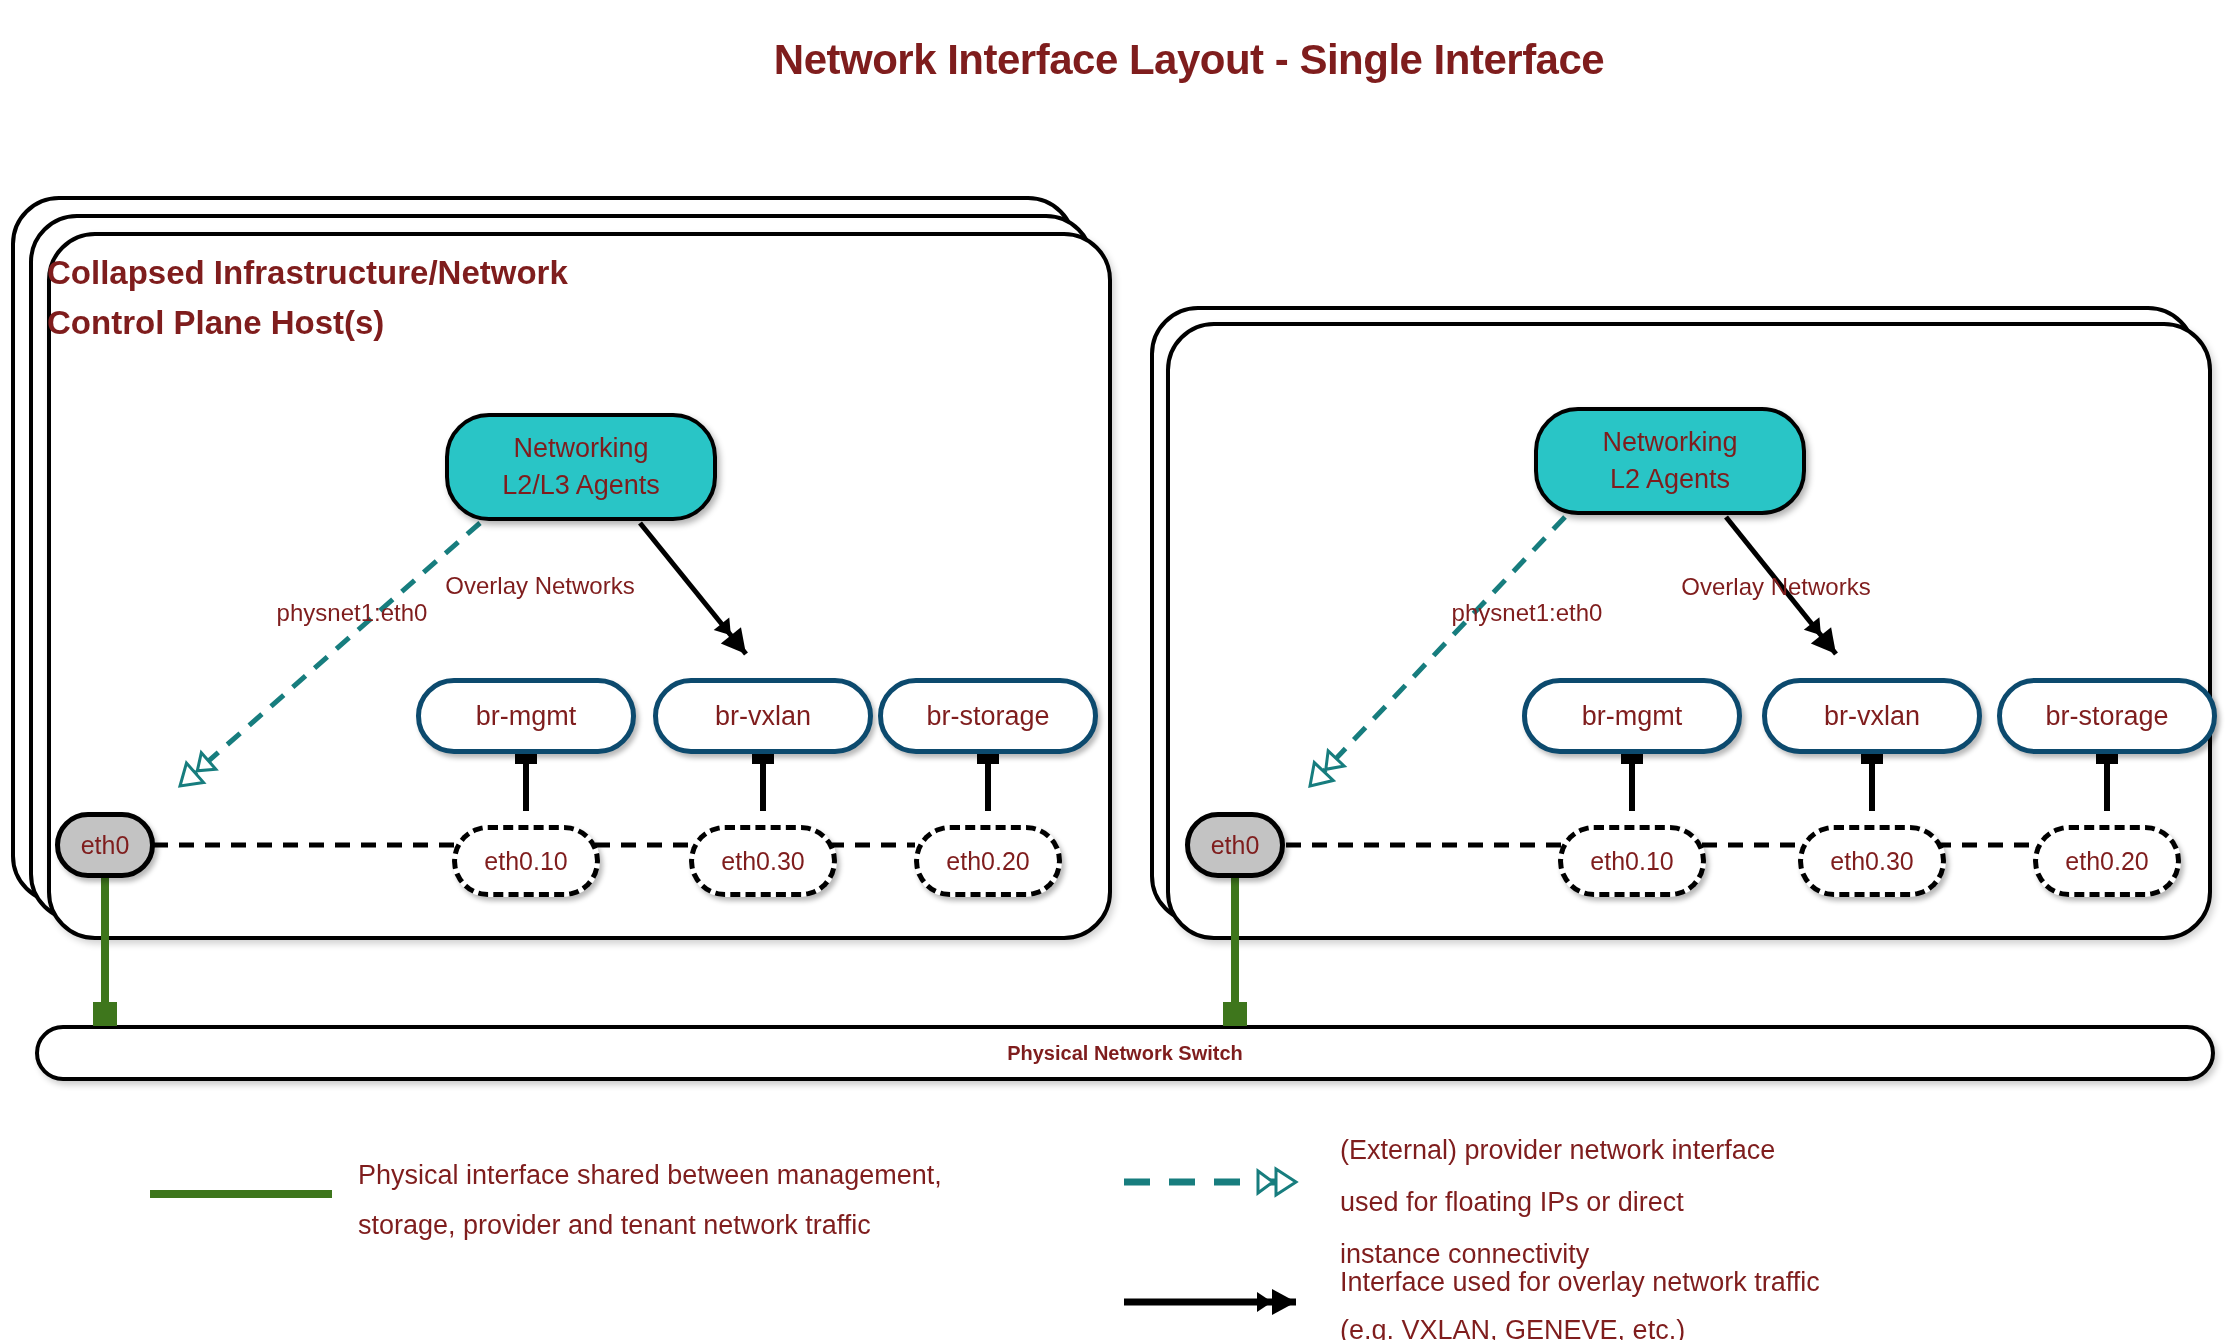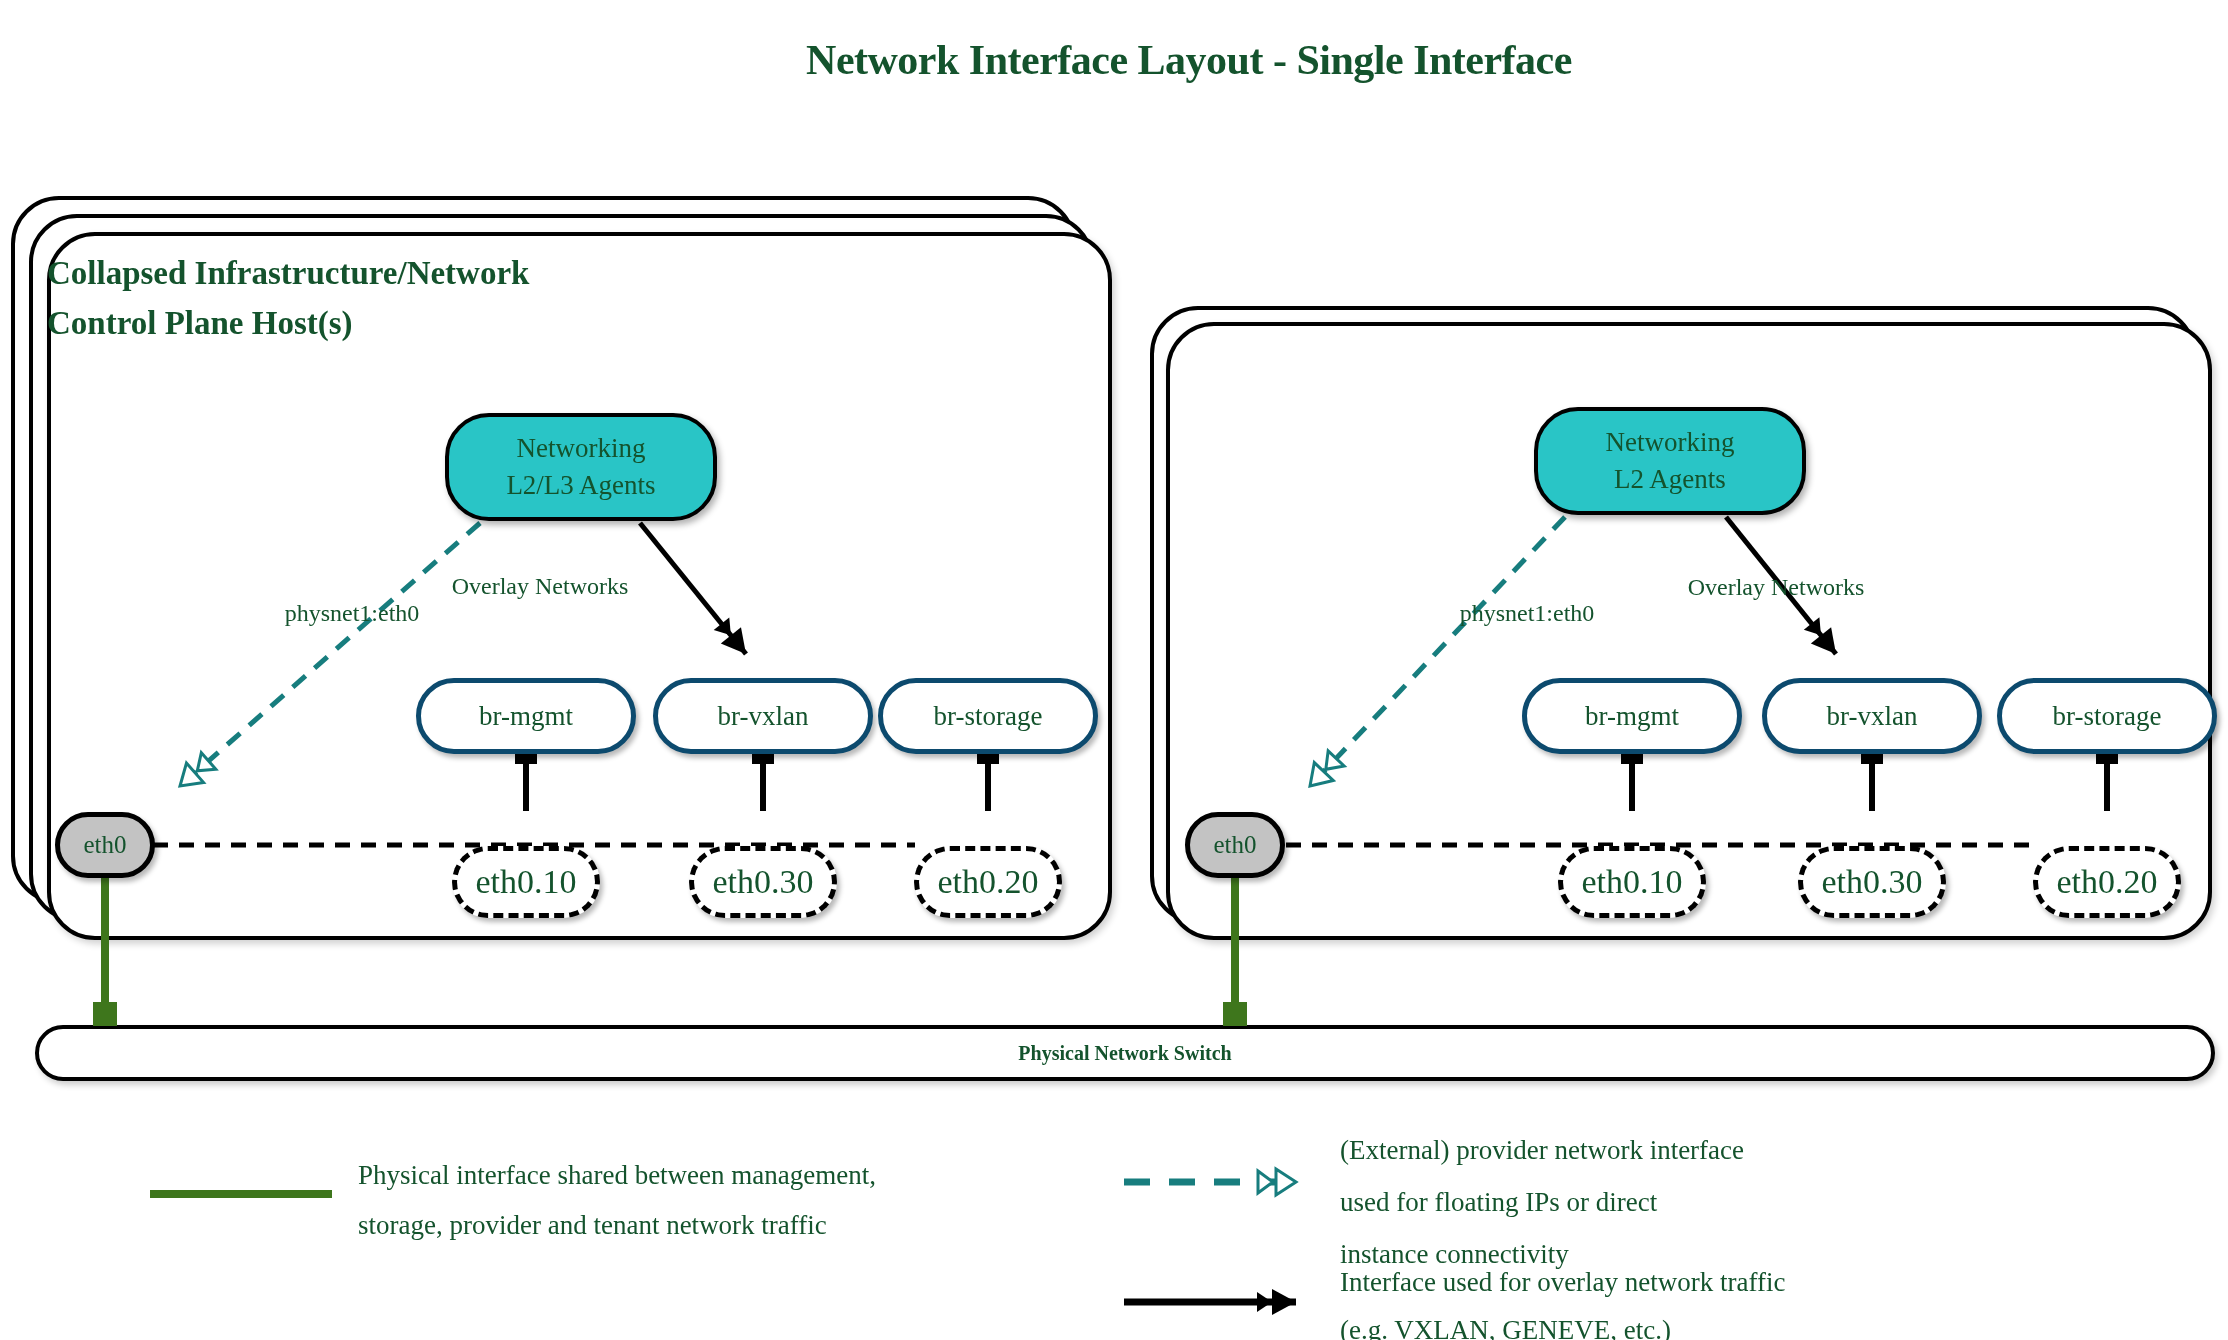--- a/index.html
+++ b/index.html
@@ -1,22 +1,22 @@
 <!DOCTYPE html>
 <html><head>
 <meta charset="utf-8">
 <style>
   html,body{margin:0;padding:0;background:#ffffff;}
   .canvas{
     position:relative;
     width:2228px;height:1340px;
     background:#ffffff;
     overflow:hidden;
-    font-family:Liberation Serif, serif;
-    color:#14532d;
+    font-family:Liberation Sans, sans-serif;
+    color:#7f1d1d;
   }
   .main-title{
     position:absolute;top:36px;left:0;width:100%;
     box-sizing:border-box;padding-left:150px;
     text-align:center;
     font-size:42px;font-weight:700;letter-spacing:-0.5px;
   }
   
   .host-layer{
     position:absolute;
@@ -54,21 +54,21 @@
   .ag-right{left:1534px;top:407px;}
 
   .node{
     position:absolute;box-sizing:border-box;
     display:flex;align-items:center;justify-content:center;
     background:#ffffff;
     box-shadow:3px 4px 5px rgba(0,0,0,0.28);
     z-index:3;
   }
   .bridge{width:220px;height:76px;border:5px solid #0c4a6e;border-radius:38px;font-size:27px;top:678px;}
-  .vlan  {width:148px;height:72px;border:5px dashed #000;border-radius:36px;font-size:34px;top:846px;}
+  .vlan  {width:148px;height:72px;border:5px dashed #000;border-radius:36px;font-size:25px;top:825px;}
   .eth0  {width:100px;height:66px;border:5px solid #000;border-radius:33px;font-size:25px;top:812px;background:#c3c3c3;}
 
   .bl0{left:416px;}  .bl1{left:653px;}  .bl2{left:878px;}
   .br0{left:1522px;} .br1{left:1762px;} .br2{left:1997px;}
   .vl0{left:452px;}  .vl1{left:689px;}  .vl2{left:914px;}
   .vr0{left:1558px;} .vr1{left:1798px;} .vr2{left:2033px;}
   .el {left:55px;}   .er {left:1185px;}
 
   .arrow-label{
     position:absolute;transform:translate(-50%,-50%);

